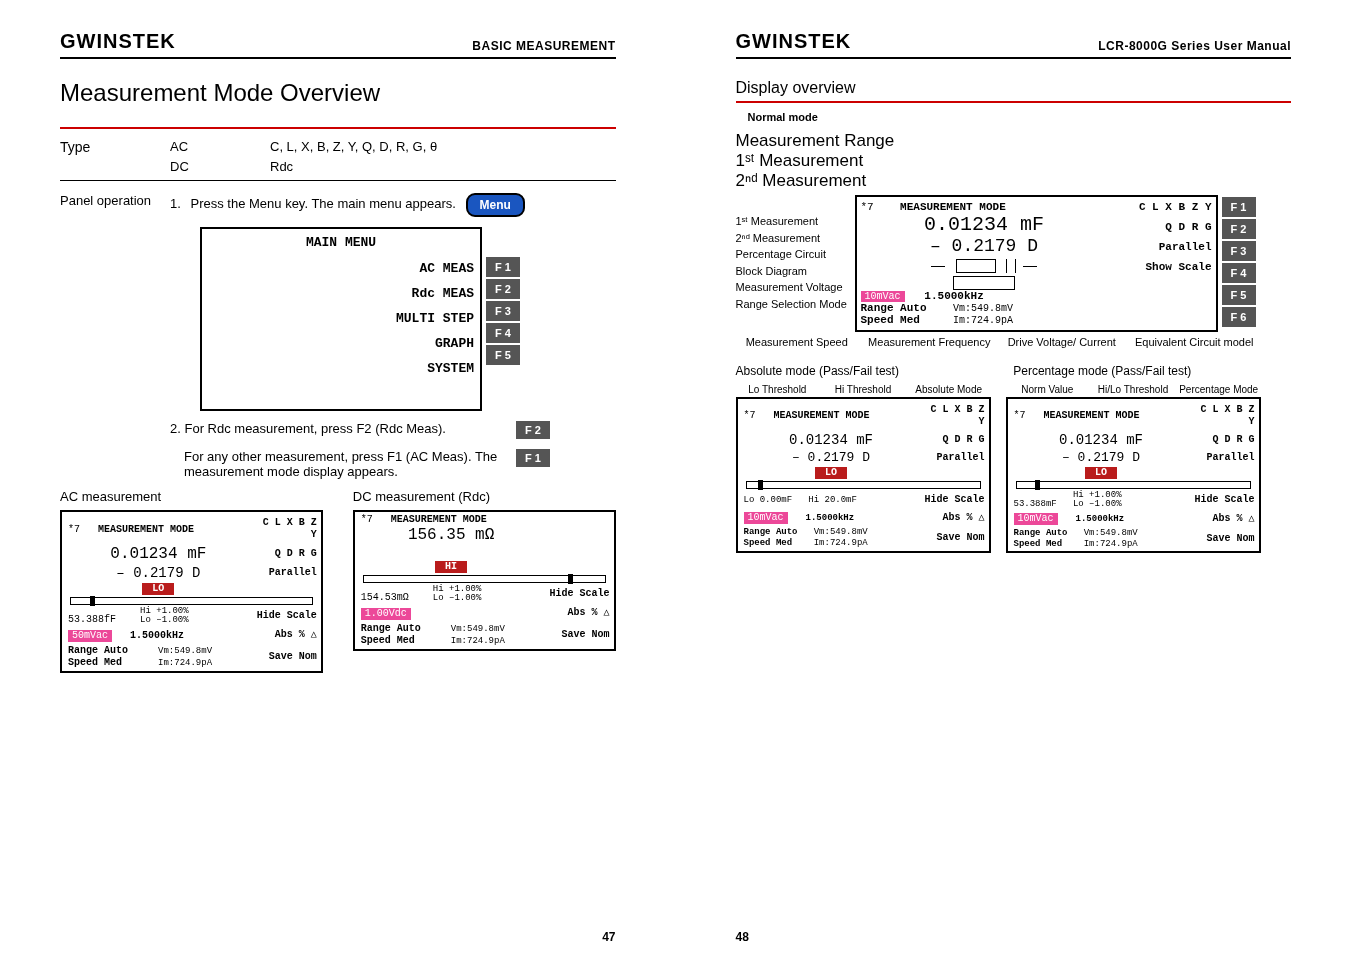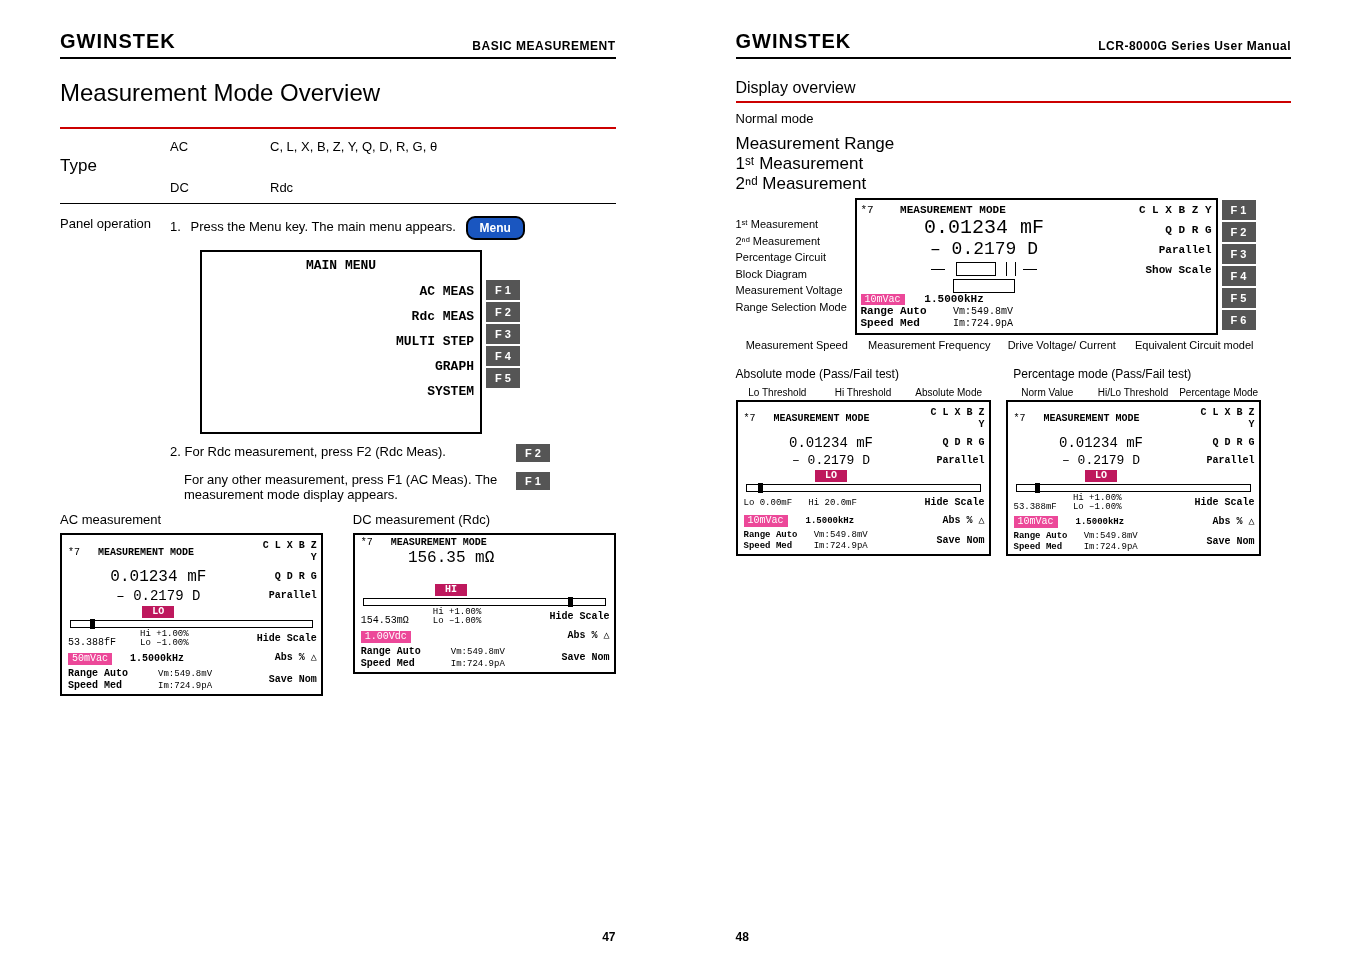--- a/index.html
+++ b/index.html
@@ -58,21 +58,21 @@
   }
   .thin-line {
     height: 1px;
     background: #000;
     margin: 4px 0;
   }
   .tbl-row {
     display: flex;
     padding: 2px 0;
   }
-  .tbl-col1 { width: 110px; font-size: 17px; margin-top: 17px;}
+  .tbl-col1 { width: 110px; font-size: 14px;}
   .tbl-col2 { width: 100px; font-size: 13px;}
   .tbl-col3 { flex: 1; font-size: 13px;}
   .panel-op-row {
     display: flex;
     margin-top: 12px;
   }
   .panel-op-label { width: 110px; font-size: 13px; }
   .panel-op-body { flex: 1; font-size: 13px; }
   .step-number { margin-right: 6px; }
   .menu-btn {
@@ -170,21 +170,21 @@
   .lcd-side {
     width: 64px;
     text-align: right;
     font-weight: bold;
     padding-right: 2px;
   }
   .lcd-side div { padding: 3px 0 4px 0; font-size: 10px;}
   .big-reading { font-size: 16px; font-weight: normal; text-align: center;}
   .lo-badge, .hi-badge {
     display: inline-block;
-    background: #be185d;
+    background: #b91c1c;
     color: #fff;
     font-weight: bold;
     padding: 0 10px;
     font-size: 10px;
   }
   .chip {
     display: inline-block;
     background: #ec4899;
     color: #fff;
     padding: 0 4px;
@@ -478,21 +478,21 @@
 
   <div class="page">
     <div class="page-header">
       <div class="brand">GWINSTEK</div>
       <div class="header-right">LCR-8000G Series User Manual</div>
     </div>
 
     <h2 class="sub-title" style="font-size:16px;">Display overview</h2>
     <div class="red-bar"></div>
 
-    <div style="font-size:13px; margin:8px 0;">Normal mode</div>
+    <div style="font-size:11px; margin:8px 12px;font-weight:bold;">Normal mode</div>
 
     <div class="overview">
       <div class="ov-top-labels">
         <div style="width:115px;"></div>
         <div>Measurement Range</div>
         <div>1ˢᵗ Measurement</div>
         <div>2ⁿᵈ Measurement</div>
         <div style="width:30px;"></div>
       </div>
       <div style="display:flex;">

